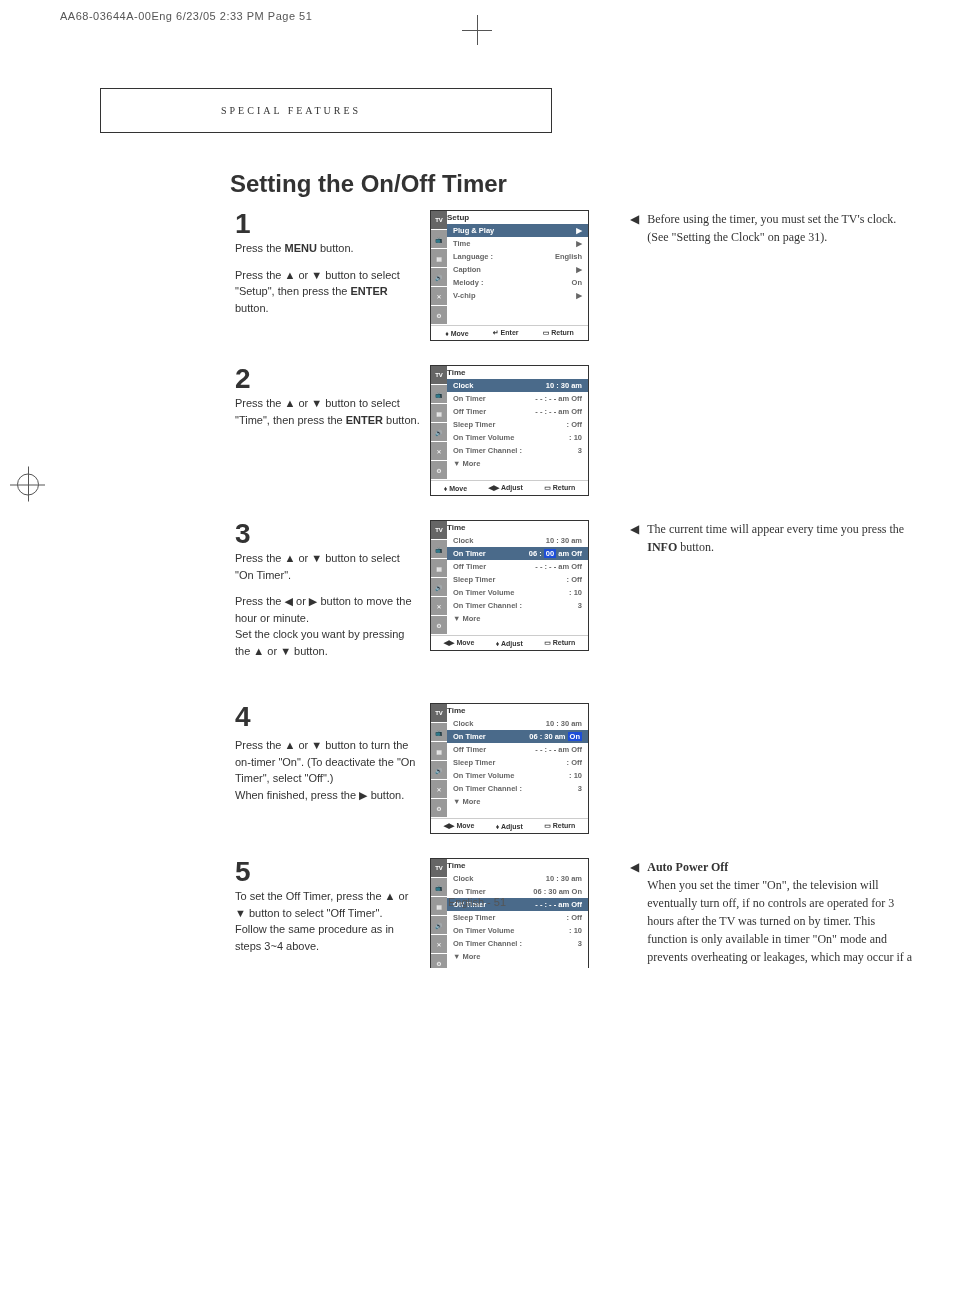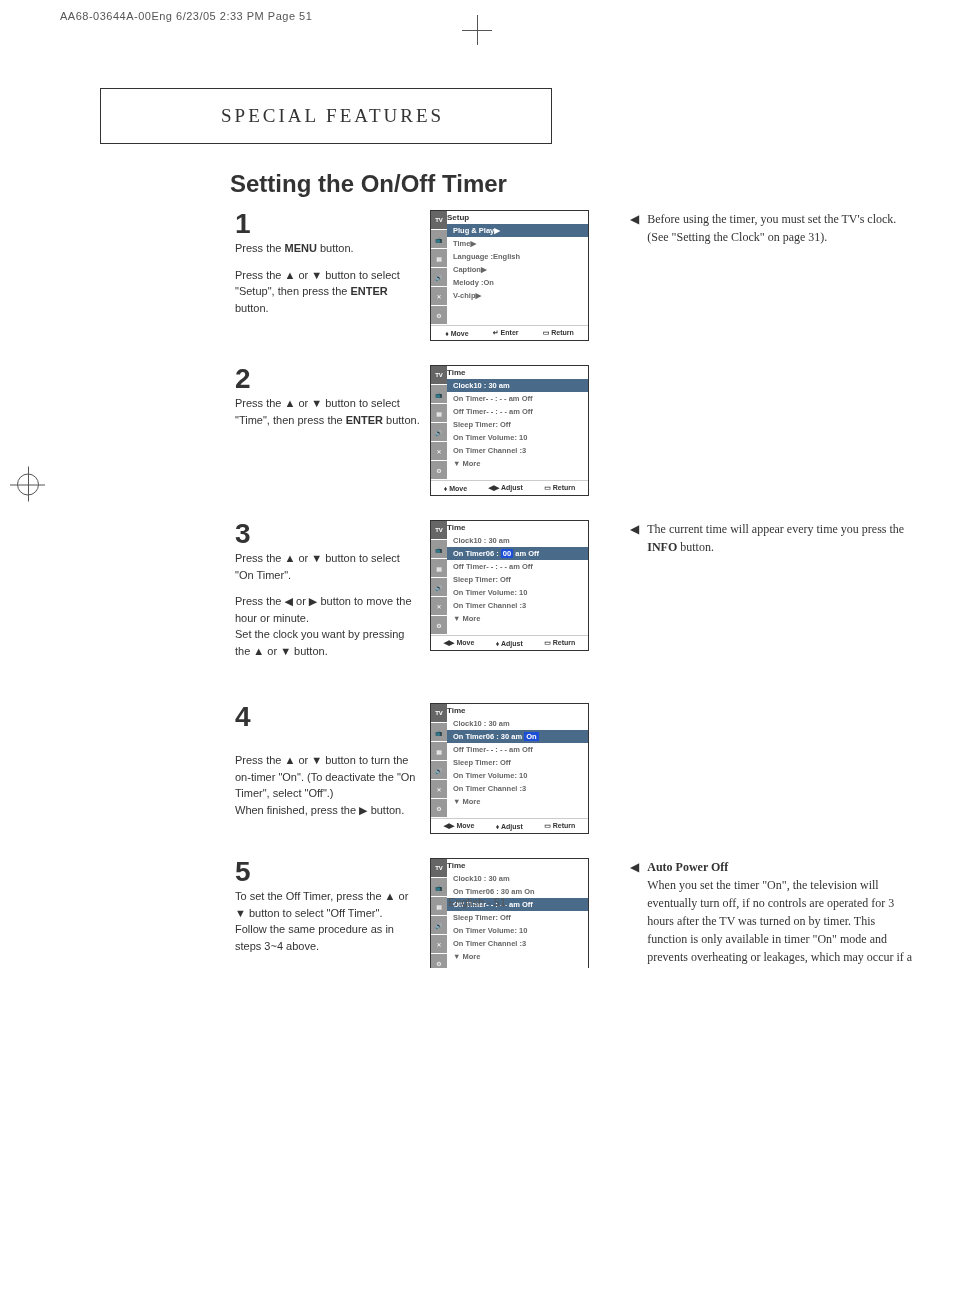--- a/index.html
+++ b/index.html
@@ -8,36 +8,36 @@
 .crop-top{position:absolute;top:15px;left:50%;transform:translateX(-50%);width:30px;height:30px}
 .crop-top:before{content:"";position:absolute;top:0;left:50%;width:1px;height:30px;background:#555}
 .crop-top:after{content:"";position:absolute;top:50%;left:0;width:30px;height:1px;background:#555}
 .crop-bottom{position:absolute;bottom:15px;left:50%;transform:translateX(-50%);width:30px;height:30px}
 .crop-bottom:before{content:"";position:absolute;top:0;left:50%;width:1px;height:30px;background:#555}
 .crop-bottom:after{content:"";position:absolute;top:50%;left:0;width:30px;height:1px;background:#555}
 .crop-left{position:absolute;top:50%;left:10px;transform:translateY(-50%);width:35px;height:35px}
 .crop-left:before{content:"";position:absolute;top:50%;left:0;width:35px;height:1px;background:#555}
 .crop-left:after{content:"";position:absolute;top:0;left:50%;width:1px;height:35px;background:#555}
 .crop-left .circ{position:absolute;top:50%;left:50%;width:20px;height:20px;border:1px solid #555;border-radius:50%;transform:translate(-50%,-50%)}
-.section-header{position:absolute;top:88px;left:100px;width:330px;border:1px solid #333;padding:16px 0 16px 120px;font-family:Georgia,serif;font-size:19px;letter-spacing:3px}
+.section-header{position:absolute;top:88px;left:100px;width:330px;border:1px solid #333;padding:16px 0 16px 120px;font-family:Georgia,serif;font-size:10px;letter-spacing:3px}
 .title{position:absolute;top:170px;left:230px;font-size:24px;font-weight:bold;color:#333}
 .content{position:absolute;top:210px;left:235px;width:680px}
 .step{display:flex;margin-bottom:24px;align-items:flex-start}
 .left-col{width:185px;padding-right:10px}
 .num{font-size:28px;font-weight:bold;color:#333;line-height:1;margin-bottom:2px}
 .instr{font-size:11px;line-height:1.5;color:#333}
 .instr b{font-weight:bold}
 .osd{width:157px;border:1px solid #333;background:#fff;font-size:8px}
 .osd-body{display:flex}
 .tabs{width:16px;display:flex;flex-direction:column}
 .tab{height:18px;background:#999;border-bottom:1px solid #fff;display:flex;align-items:center;justify-content:center;color:#fff;font-size:6px}
 .tab.active{background:#666;color:#fff;font-weight:bold}
 .menu{flex:1}
 .menu-title{background:#fff;color:#333;text-align:left;font-weight:bold;padding:2px 0;font-size:8px}
-.menu-row{display:flex;padding:2px 6px;color:#666;font-weight:bold;font-size:7.5px}
+.menu-row{display:flex;justify-content:space-between;padding:2px 6px;color:#666;font-weight:bold;font-size:7.5px}
 .menu-row.sel{background:#4a6a8a;color:#fff}
 .menu-row .val{font-weight:bold}
 .hl{background:#1d4ed8;padding:0 2px}
 .footer-bar{display:flex;justify-content:space-around;padding:3px 2px;font-size:7px;font-weight:bold;color:#333;border-top:1px solid #ccc}
 .footer-bar span{display:flex;align-items:center;gap:2px}
 .sidebar{width:300px;padding-left:40px;font-family:Georgia,serif;font-size:12px;line-height:1.5;color:#333}
 .sidebar-item{display:flex;margin-bottom:8px}
 .sidebar-arrow{font-size:12px;margin-right:8px}
 .page-num{position:absolute;bottom:60px;left:50%;transform:translateX(-50%);font-size:11px;color:#555}
 .step-row{display:flex;align-items:flex-start}
@@ -234,21 +234,21 @@
 <div class="sidebar-item">
             <span class="sidebar-arrow">◀</span>
             <span><span>The current time will appear every time you press the </span><b>INFO</b><span> button.</span></span>
           </div>
 </div>
 </div>
 
 <div class="step" style="margin-top:20px">
 <div class="left-col">
 <div class="num">4</div>
-<div class="instr" style="margin-top:21px">Press the ▲ or ▼ button to turn the on-timer "On". (To deactivate the "On Timer", select "Off".)</div>
+<div class="instr" style="margin-top:6px">Press the ▲ or ▼ button to turn the on-timer "On". (To deactivate the "On Timer", select "Off".)</div>
 <div class="instr">When finished, press the ▶ button.</div>
 </div>
 <div class="osd" id="osd4">
           <div class="osd-body">
             <div class="tabs">
               <div class="tab active">TV</div>
               <div class="tab">📺</div>
               <div class="tab">▦</div>
               <div class="tab">🔊</div>
               <div class="tab">✕</div>

